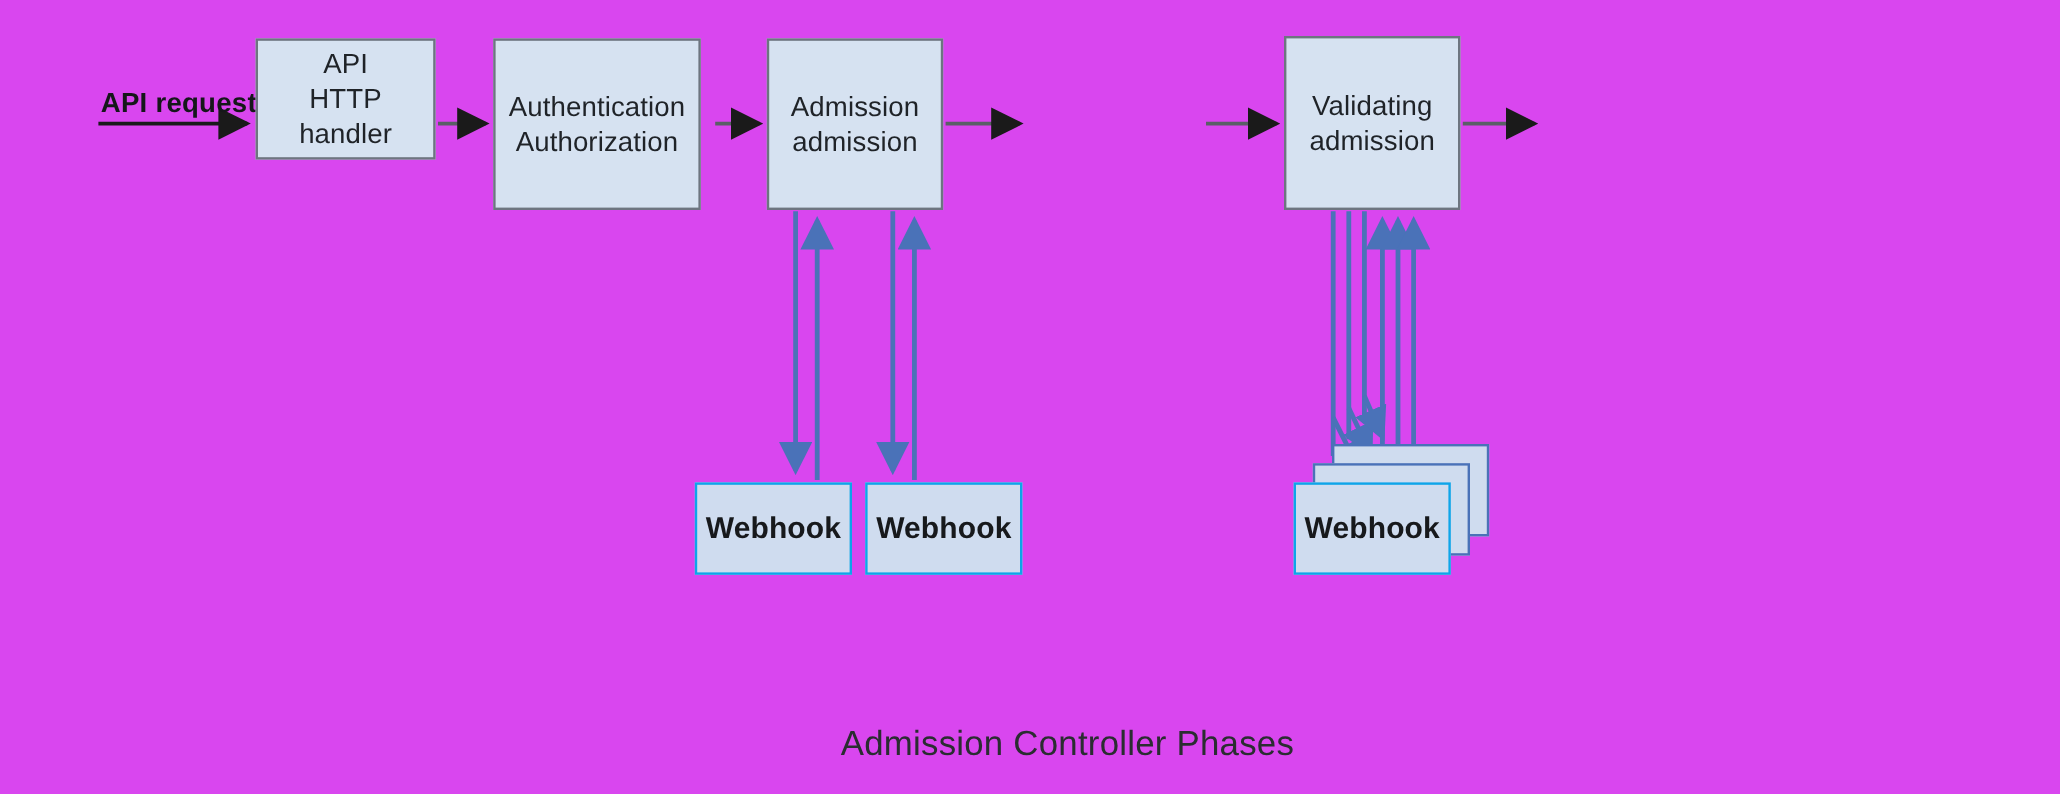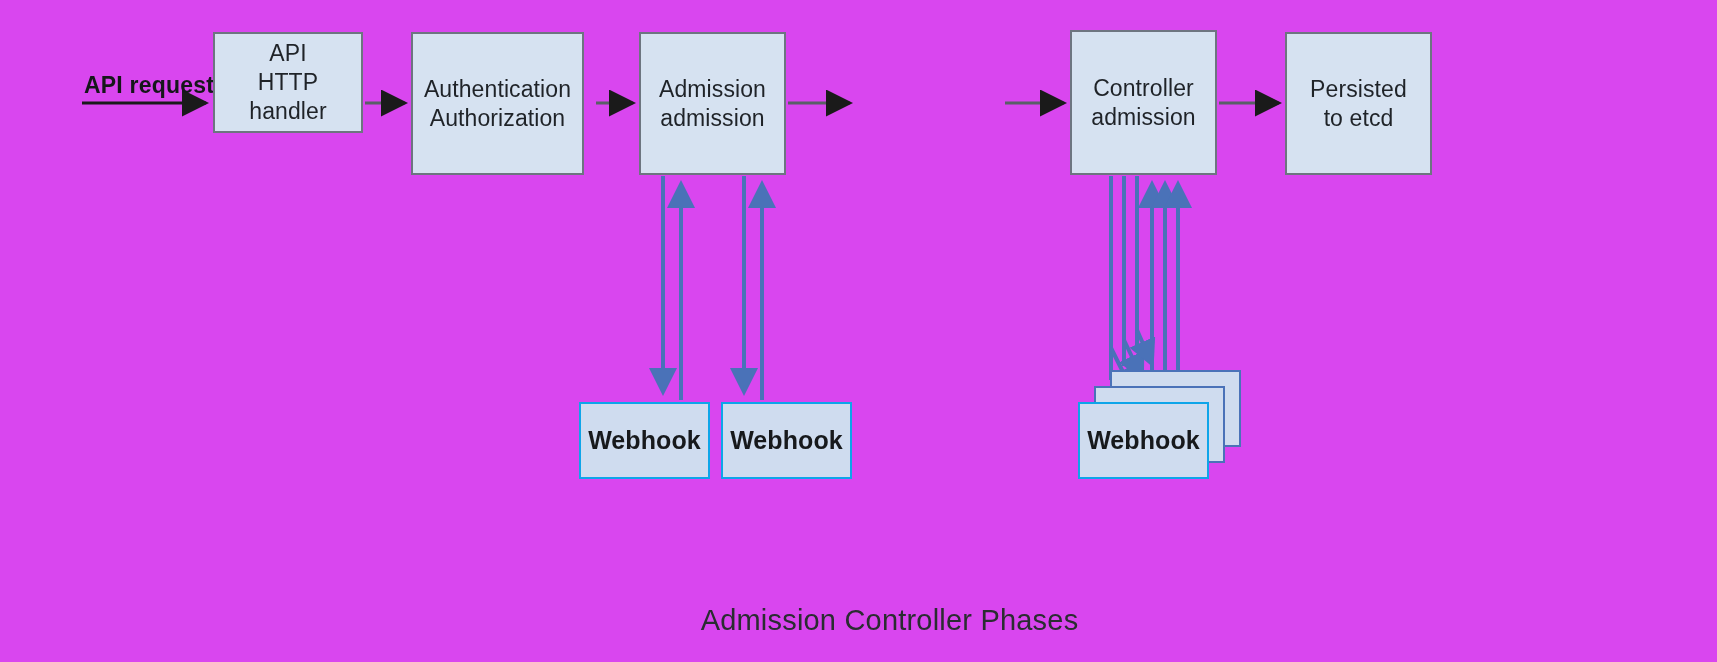--- a/index.html
+++ b/index.html
@@ -157,26 +157,22 @@
   </div>
   <div class="node" style="left:411px; top:32px; width:173px; height:143px;">
     <span>Authentication
 Authorization</span>
   </div>
   <div class="node" style="left:639px; top:32px; width:147px; height:143px;">
     <span>Admission
 admission</span>
   </div>
   <div class="node" style="left:1070px; top:30px; width:147px; height:145px;">
-    <span>Controller
+    <span>Validating
 admission</span>
-  </div>
-  <div class="node" style="left:1285px; top:32px; width:147px; height:143px;">
-    <span>Persisted
-to etcd</span>
   </div>
 
   <div class="node webhook" style="left:579px; top:402px; width:131px; height:77px;">
     <span>Webhook</span>
   </div>
 
   <div class="node webhook" style="left:721px; top:402px; width:131px; height:77px;">
     <span>Webhook</span>
   </div>
 

